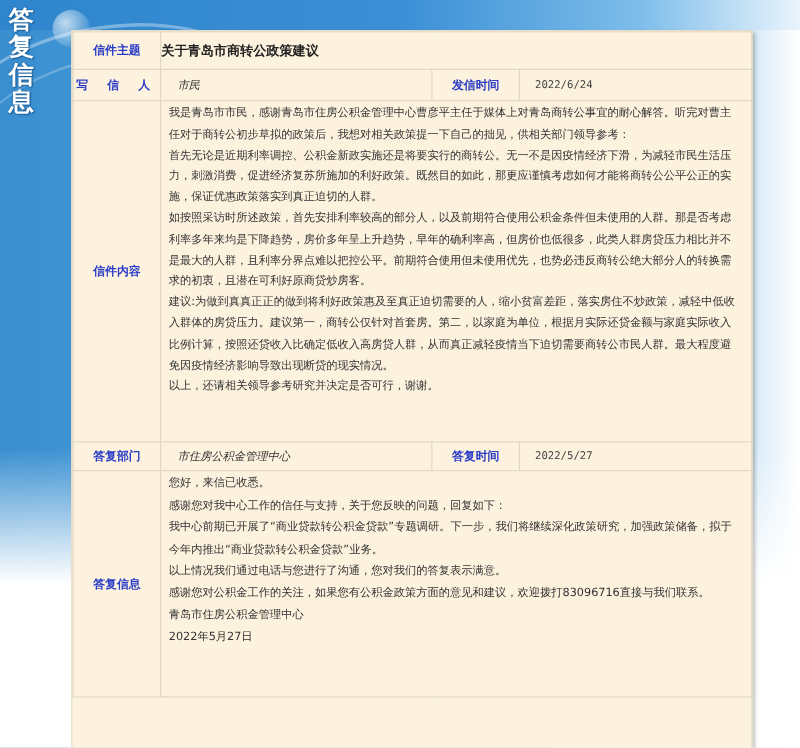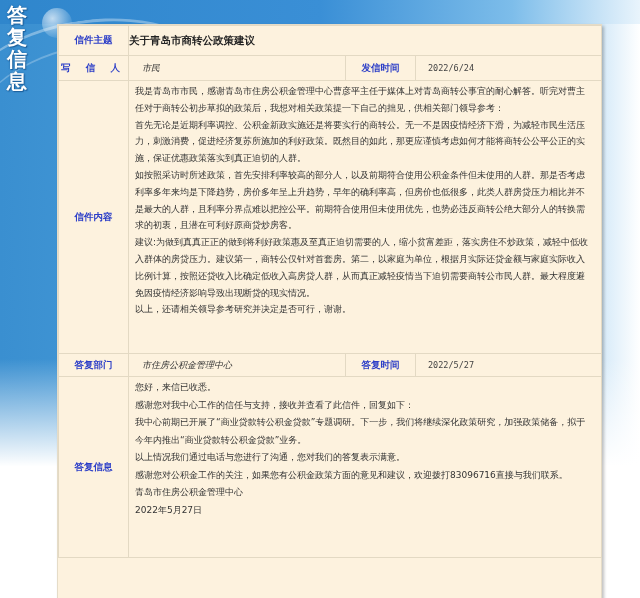--- a/index.html
+++ b/index.html
@@ -117,21 +117,21 @@
     <tr style="height:23px">
       <td class="lbl">答复部门</td>
       <td class="val">市住房公积金管理中心</td>
       <td class="lbl">答复时间</td>
       <td class="date">2022/5/27</td>
     </tr>
     <tr style="height:181px">
       <td class="lbl">答复信息</td>
       <td colspan="3" class="reply" style="vertical-align:top; padding-top:2px;">
         <p>您好，来信已收悉。</p>
-        <p>感谢您对我中心工作的信任与支持，接收并查看了此信件，回复如下：</p>
+        <p>感谢您对我中心工作的信任与支持，关于您反映的问题，回复如下：</p>
         <p>我中心前期已开展了“商业贷款转公积金贷款”专题调研。下一步，我们将继续深化政策研究，加强政策储备，拟于今年内推出“商业贷款转公积金贷款”业务。</p>
         <p>以上情况我们通过电话与您进行了沟通，您对我们的答复表示满意。</p>
         <p>感谢您对公积金工作的关注，如果您有公积金政策方面的意见和建议，欢迎拨打83096716直接与我们联系。</p>
         <p class="sig">青岛市住房公积金管理中心</p>
         <p>2022年5月27日</p>
       </td>
     </tr>
   </tbody>
     </table>
 </div>

